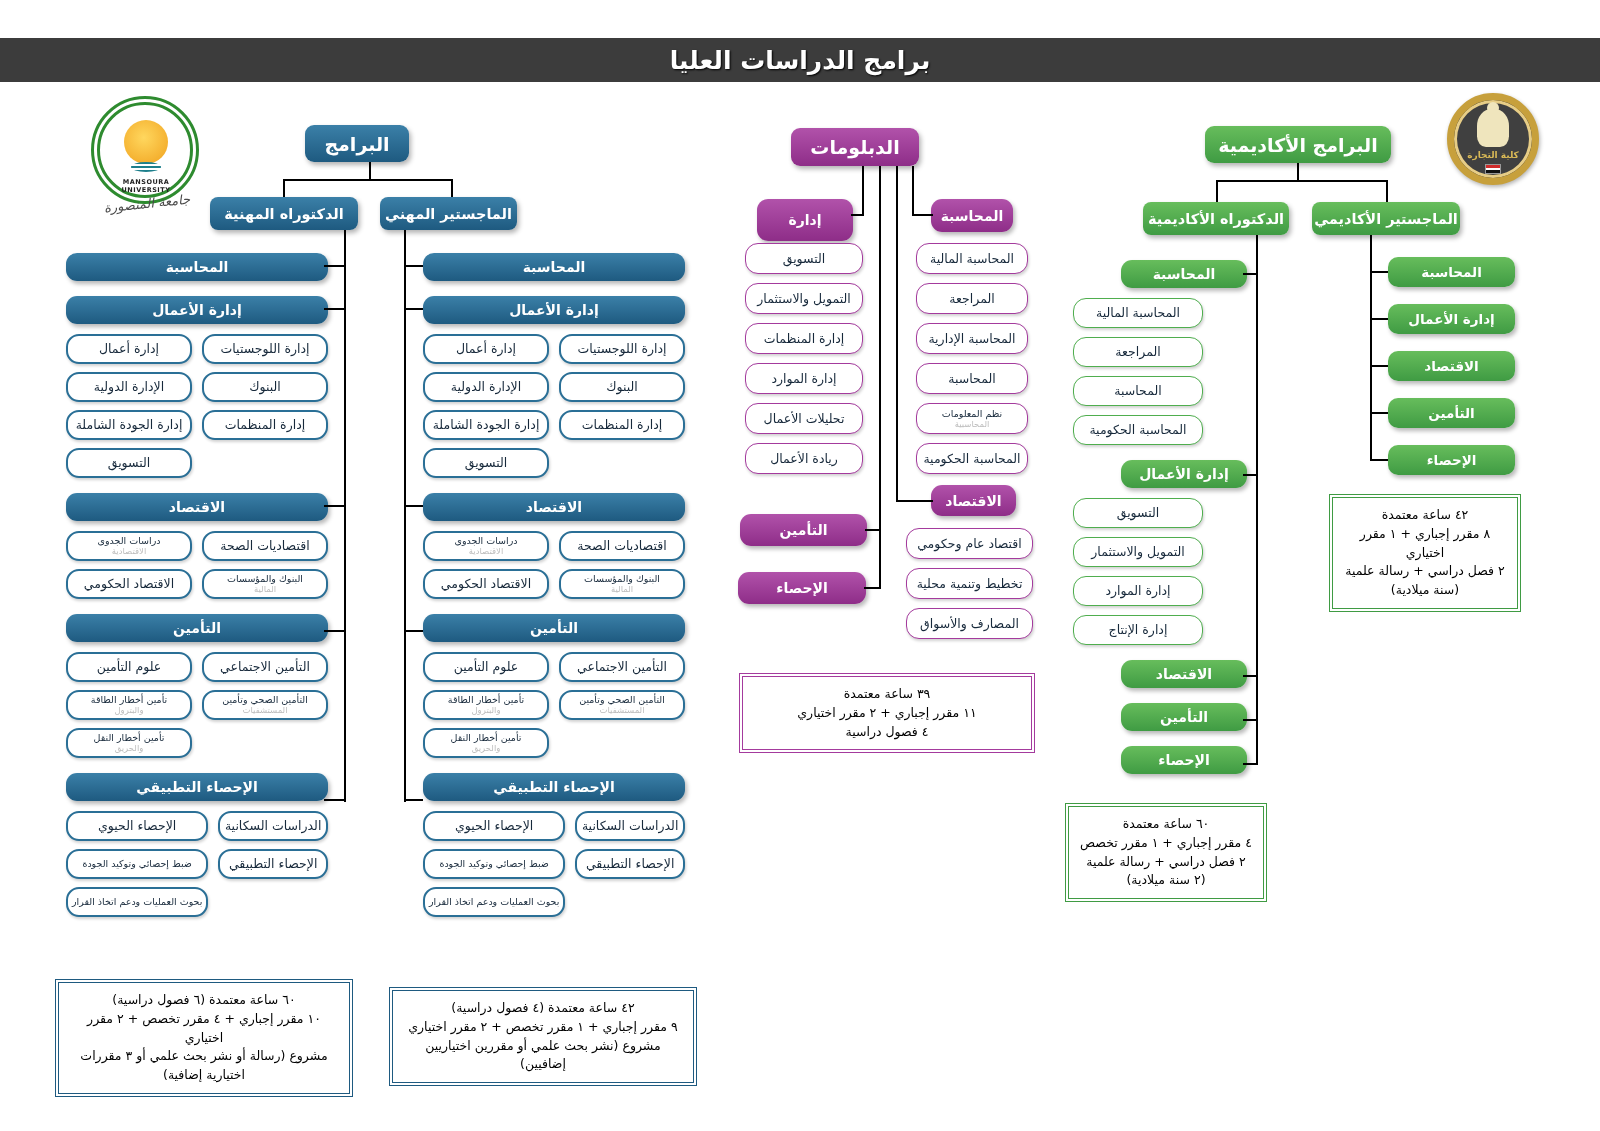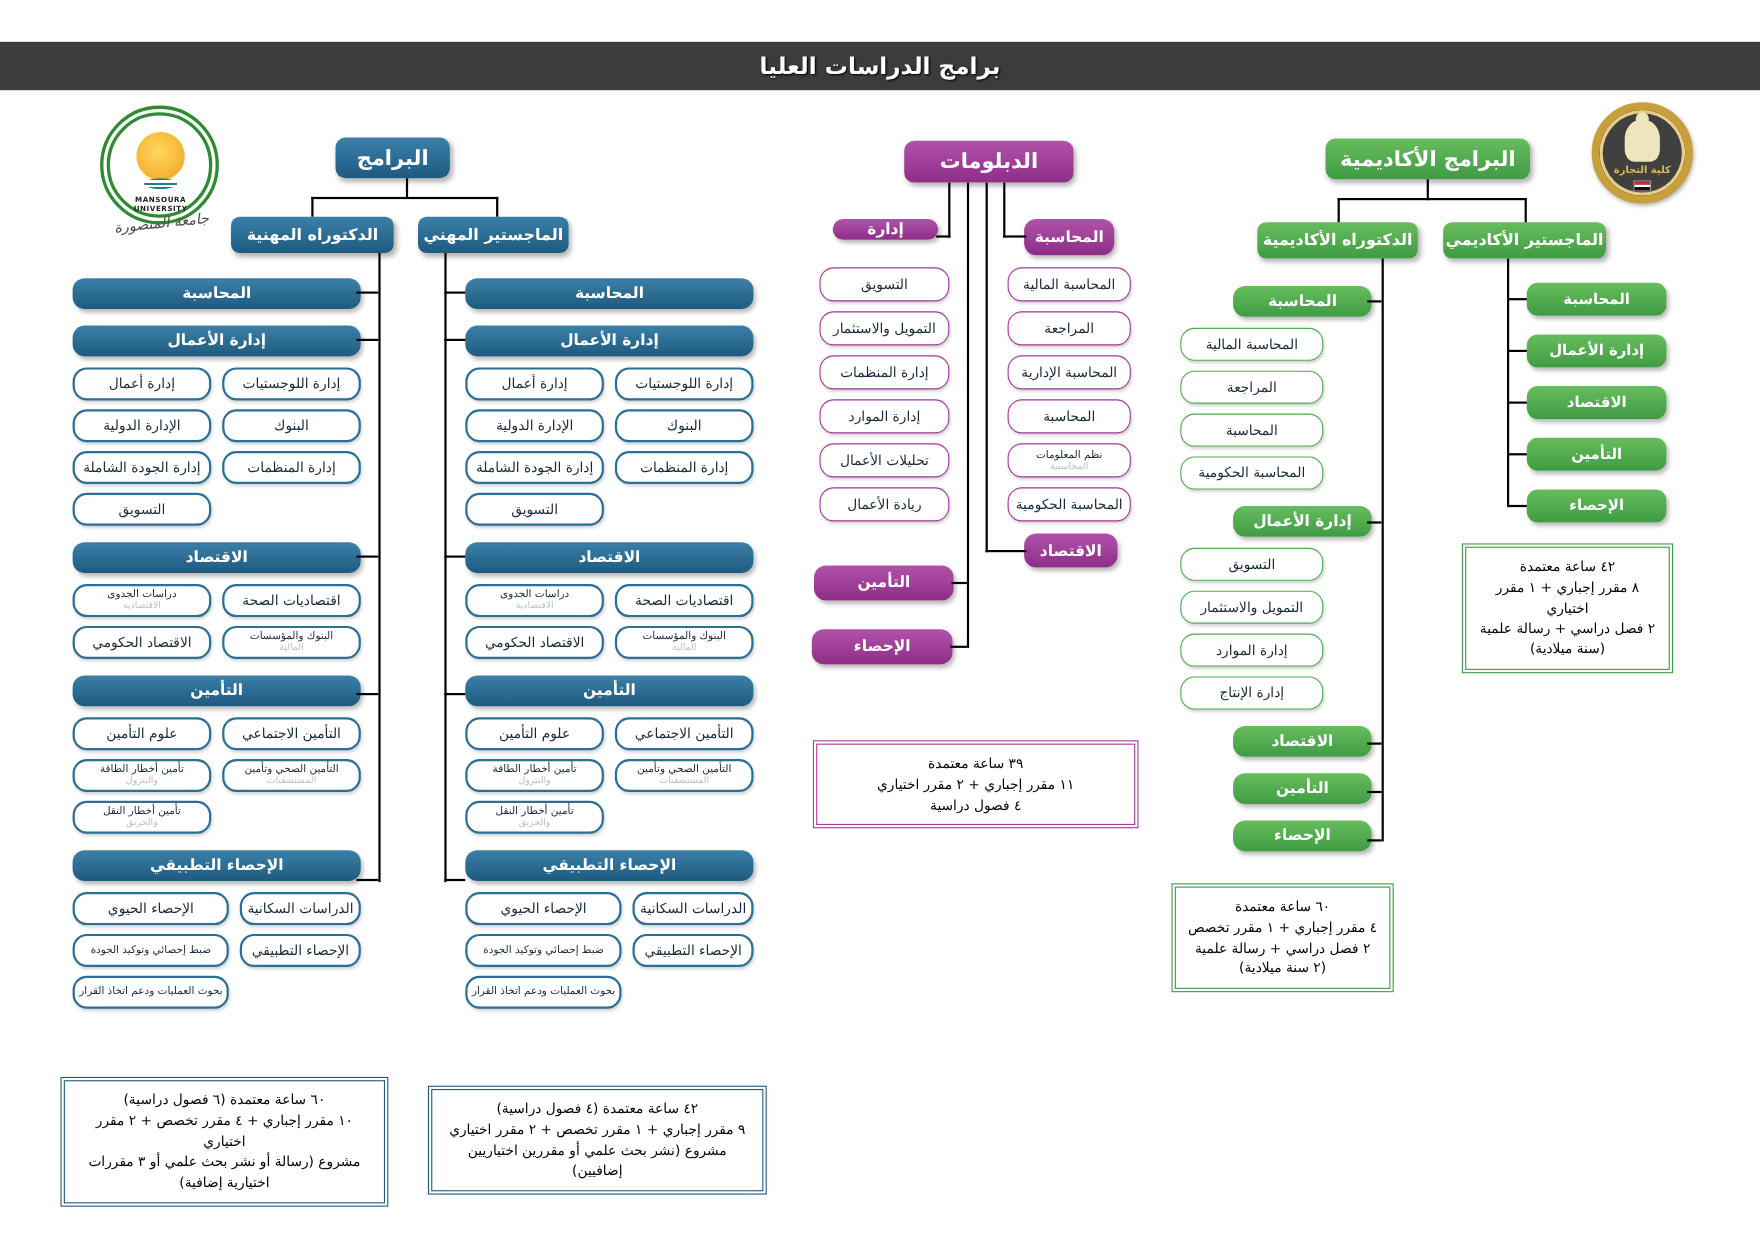--- a/index.html
+++ b/index.html
@@ -1,20 +1,20 @@
 <!DOCTYPE html>
 <html lang="ar"><head>
 <meta charset="utf-8">
 <style>
 *{margin:0;padding:0;box-sizing:border-box}
 html,body{background:#fff}
 body{font-family:"DejaVu Sans",sans-serif}
 .canvas{position:relative;width:1600px;height:1131px;background:#fff;overflow:hidden;direction:rtl}
 .titlebar{position:absolute;left:0;top:38px;width:1600px;height:44px;background:#3c3c3c;display:flex;align-items:center;justify-content:center}
-.titlebar span{color:#fff;font-size:21px;font-weight:bold;text-shadow:1px 1px 2px #000}
+.titlebar span{color:#fff;font-size:25px;font-weight:bold;text-shadow:1px 1px 2px #000}
 .root,.child{position:absolute;display:flex;align-items:center;justify-content:center;color:#fff;font-weight:bold;border-radius:9px;box-shadow:2px 3px 5px rgba(0,0,0,.3)}
 .root{font-size:19px}
 .child{font-size:14.5px;border-radius:8px}
 .blue{background:linear-gradient(180deg,#3b80a8,#1e5a80)}
 .mag{background:linear-gradient(180deg,#b152aa,#8e2d88)}
 .green{background:linear-gradient(180deg,#67bd5c,#3f9b43)}
 .hdr{height:28px;display:flex;flex-direction:column;align-items:center;justify-content:center;color:#fff;font-size:14px;font-weight:bold;border-radius:11px;box-shadow:2px 3px 4px rgba(0,0,0,.28)}
 .hdr.abs{position:absolute}
 .col{position:absolute}
 .sec{margin-bottom:15px}
@@ -291,23 +291,23 @@
   <div class="ln" style="left:324px;top:505px;width:20px;height:2px"></div>
   <div class="ln" style="left:324px;top:630px;width:20px;height:2px"></div>
   <div class="ln" style="left:324px;top:799px;width:20px;height:2px"></div>
   <div class="ln" style="left:404px;top:230px;width:2px;height:572px"></div>
   <div class="ln" style="left:404px;top:265px;width:19px;height:2px"></div>
   <div class="ln" style="left:404px;top:308px;width:19px;height:2px"></div>
   <div class="ln" style="left:404px;top:505px;width:19px;height:2px"></div>
   <div class="ln" style="left:404px;top:630px;width:19px;height:2px"></div>
   <div class="ln" style="left:404px;top:799px;width:19px;height:2px"></div>
 
-  <div class="root mag" style="left:822px;top:128px;width:154px;height:38px">الدبلومات</div>
-
-  <div class="hdr mag abs" style="left:757px;top:199px;width:96px;height:19px">إدارة</div>
+  <div class="root mag" style="left:791px;top:128px;width:128px;height:38px">الدبلومات</div>
+
+  <div class="hdr mag abs" style="left:757px;top:199px;width:96px;height:42px">إدارة</div>
   <div class="vlist" style="left:745px;top:243px;width:118px;gap:9px">
       <div class="cell m">
         <div class="t">التسويق</div>
       </div>
       <div class="cell m">
         <div class="t">التمويل والاستثمار</div>
       </div>
       <div class="cell m">
         <div class="t">إدارة المنظمات</div>
       </div>
@@ -339,20 +339,31 @@
       <div class="cell m small">
         <div class="t">نظم المعلومات</div>
         <div class="sub">المحاسبية</div>
       </div>
       <div class="cell m">
         <div class="t">المحاسبة الحكومية</div>
       </div>
     </div>
 
   <div class="hdr mag abs" style="left:931px;top:485px;width:85px;height:31px">الاقتصاد</div>
+  <div class="vlist" style="left:906px;top:528px;width:127px;gap:9px">
+      <div class="cell m">
+        <div class="t">اقتصاد عام وحكومي</div>
+      </div>
+      <div class="cell m">
+        <div class="t">تخطيط وتنمية محلية</div>
+      </div>
+      <div class="cell m">
+        <div class="t">المصارف والأسواق</div>
+      </div>
+    </div>
 
   <div class="hdr mag abs" style="left:740px;top:514px;width:127px;height:32px">التأمين</div>
   <div class="hdr mag abs" style="left:738px;top:572px;width:128px;height:32px">الإحصاء</div>
 
   <div class="note nm" style="left:742px;top:676px;width:290px">
       <div>٣٩ ساعة معتمدة</div>
       <div>١١ مقرر إجباري + ٢ مقرر اختياري</div>
       <div>٤ فصول دراسية</div>
     </div>
 

